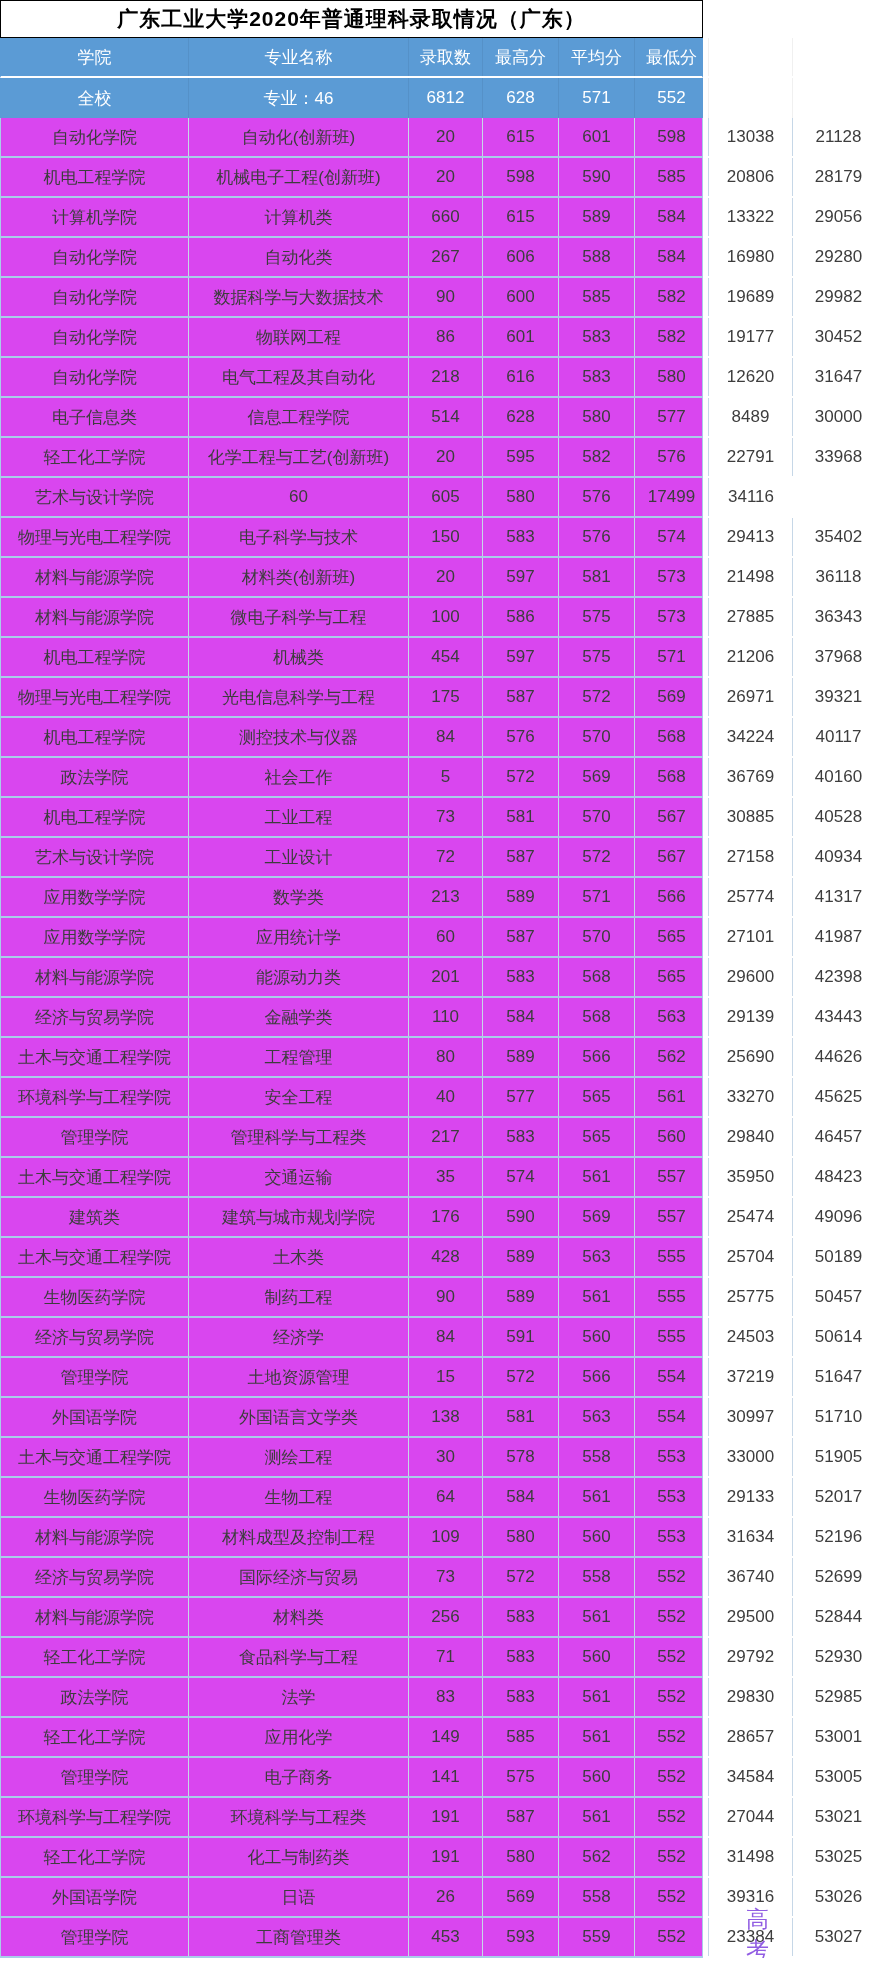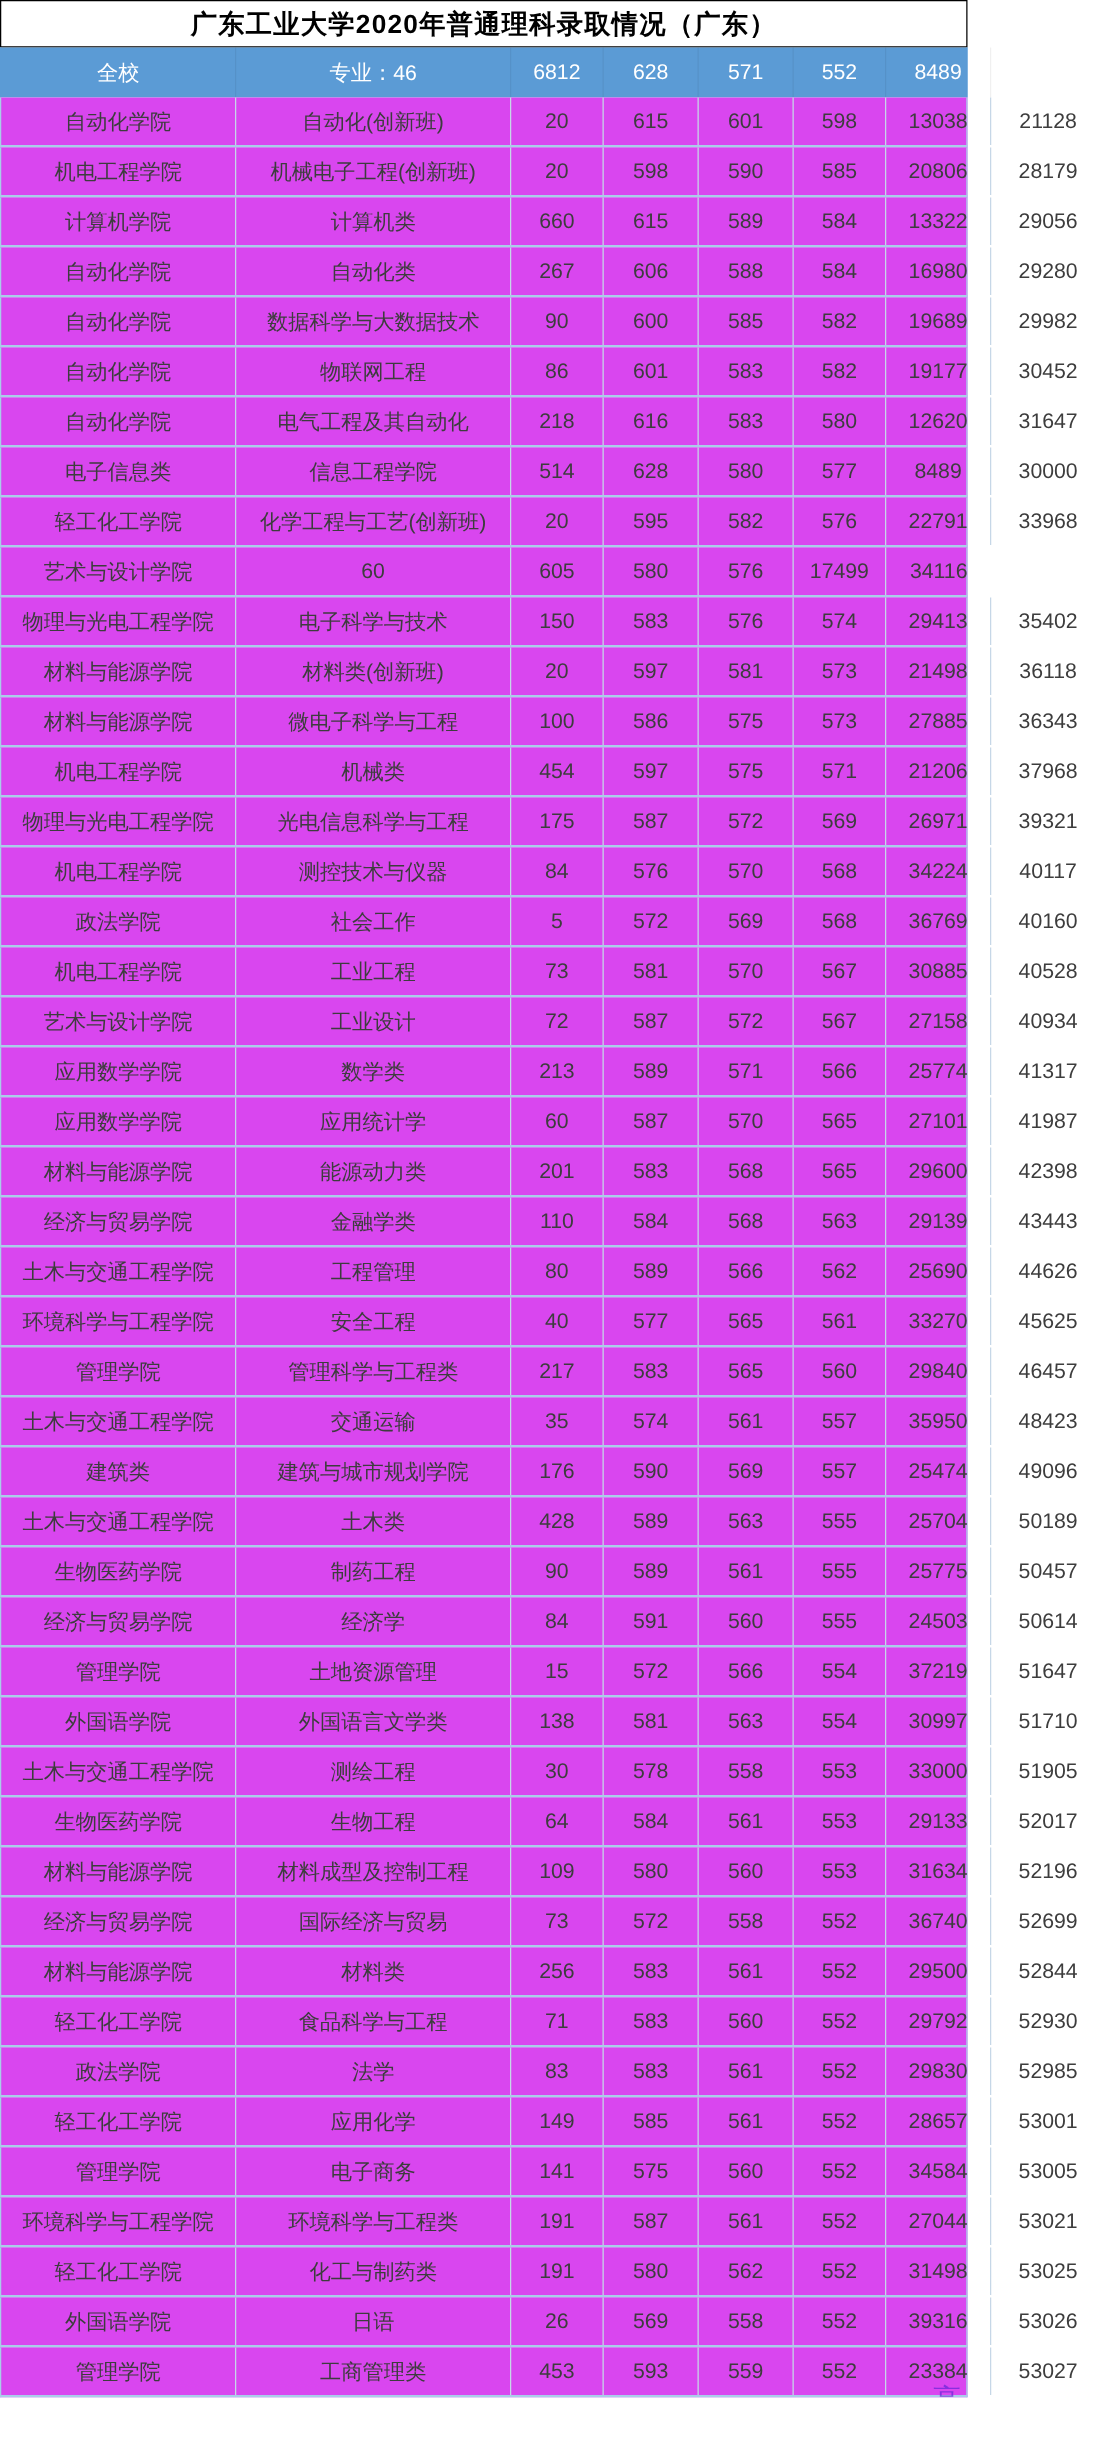--- a/index.html
+++ b/index.html
@@ -1,17 +1,17 @@
 <!DOCTYPE html>
 <html><head>
 <meta charset="utf-8">
 <style>
   html, body { margin:0; padding:0; background:#ffffff; }
   body { width:885px; font-family:"Liberation Sans","DejaVu Sans",sans-serif; position:relative; }
-  .page { width:774px; position:relative; background:#fff; }
+  .page { width:703px; position:relative; background:#fff; }
 
   .title-bar {
     height:38px; box-sizing:border-box;
     border:1px solid #000;
     display:flex; align-items:center; justify-content:center;
     font-size:21px; font-weight:bold; color:#000; letter-spacing:1px;
     background:#fff;
   }
 
   .grid-row {
@@ -54,20 +54,30 @@
   }
 </style>
 </head>
 <body>
 
 <div class="page">
 
   <div class="title-bar">广东工业大学2020年普通理科录取情况（广东）</div>
 
   <div class="thead">
+    <div class="grid-row first">
+      <div class="cell">学院</div>
+      <div class="cell">专业名称</div>
+      <div class="cell">录取数</div>
+      <div class="cell">最高分</div>
+      <div class="cell">平均分</div>
+      <div class="cell">最低分</div>
+      <div class="cell">最高排位</div>
+      <div class="cell">最低排位</div>
+    </div>
     <div class="grid-row">
       <div class="cell">全校</div>
       <div class="cell">专业：46</div>
       <div class="cell">6812</div>
       <div class="cell">628</div>
       <div class="cell">571</div>
       <div class="cell">552</div>
       <div class="cell">8489</div>
       <div class="cell">53027</div>
     </div>

